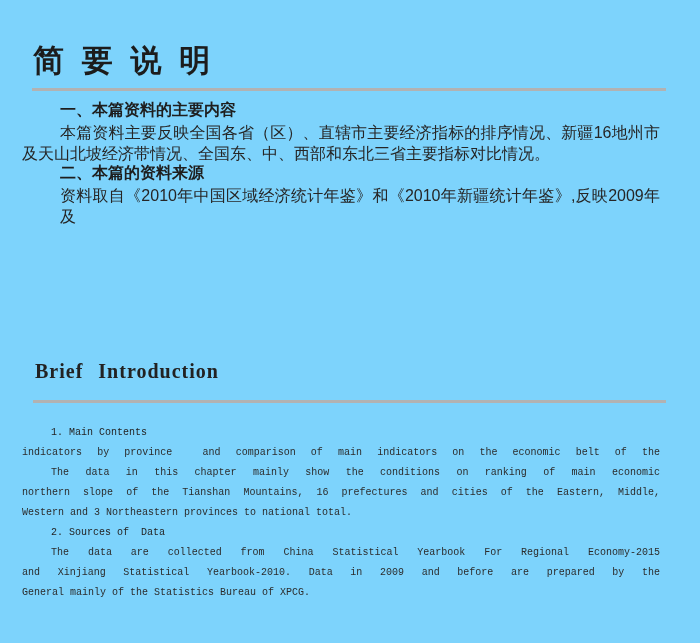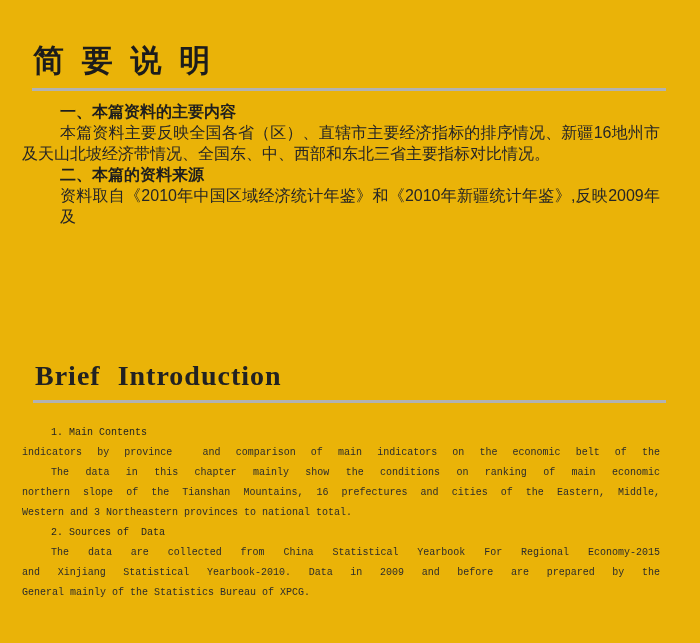--- a/index.html
+++ b/index.html
@@ -4,21 +4,21 @@
 <style>
   html, body {
     margin: 0;
     padding: 0;
     background: #ffffff;
   }
   .page {
     position: relative;
     width: 700px;
     height: 643px;
-    background: #eab308;
+    background: #7dd3fc;
     overflow: hidden;
     color: #2a2a2a;
   }
 
   
   .cn-title {
     position: absolute;
     left: 33px;
     top: 40px;
     margin: 0;
@@ -46,35 +46,35 @@
     width: 638px;
     font-family: "Liberation Sans", sans-serif;
     font-size: 16px;
     color: #262626;
   }
   .cn-body .line {
     line-height: 21px;
     height: 21px;
   }
   .cn-indent { padding-left: 38px; }
-  .heading { font-weight: bold; color: #1e1e1e; }
+  .heading { font-weight: bold; color: #1e1e1e; font-family: Liberation Mono, monospace; }
   .just {
     text-align: justify;
     text-align-last: justify;
     text-justify: inter-character;
   }
 
   
   .en-title {
     position: absolute;
     left: 35px;
     top: 360px;
     margin: 0;
     font-family: "Liberation Serif", serif;
-    font-size: 28px;
+    font-size: 20px;
     font-weight: bold;
     letter-spacing: 1px;
     word-spacing: 9px;
     color: #222222;
   }
   .rule2 {
     left: 33px;
     top: 400px;
     width: 633px;
   }

